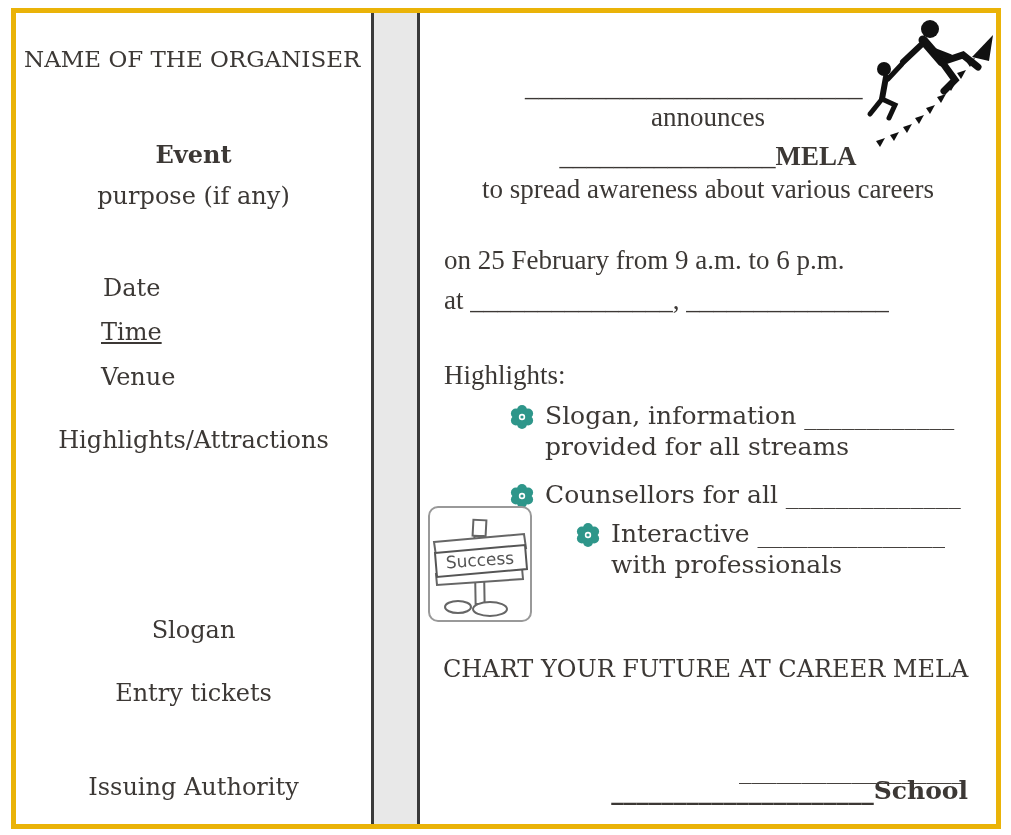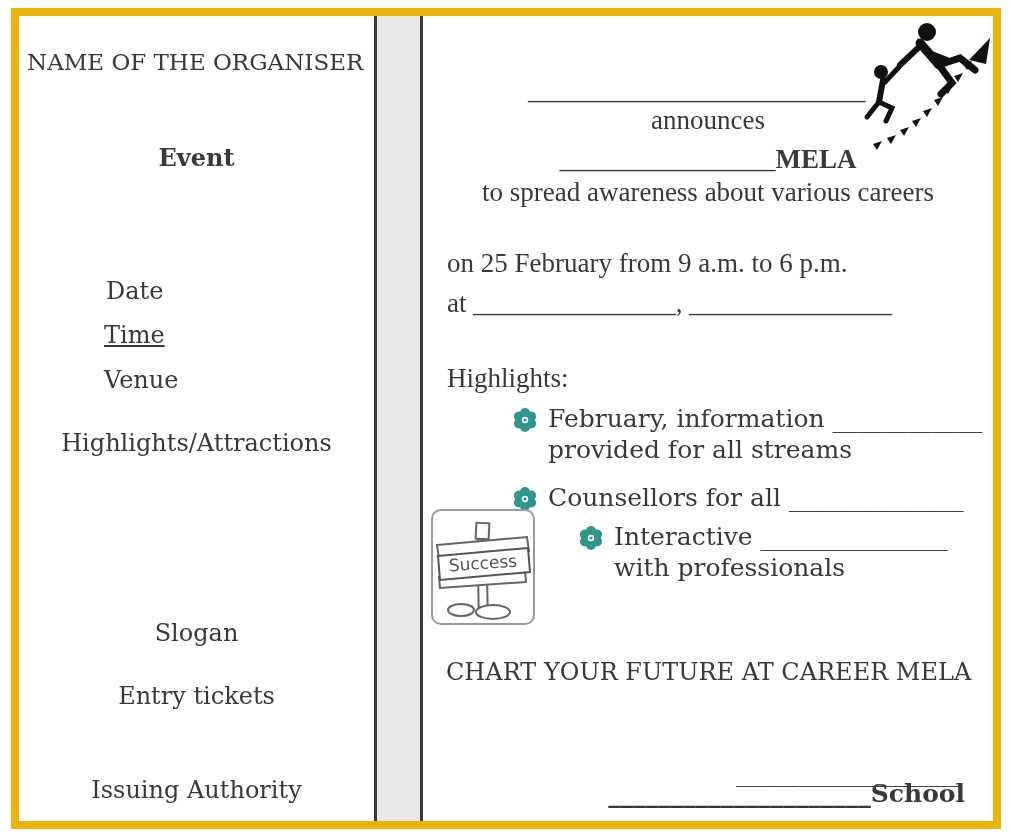--- a/index.html
+++ b/index.html
@@ -2,21 +2,21 @@
 <html><head>
 <meta charset="utf-8">
 <style>
   html,body{margin:0;padding:0;background:#fff;}
   #canvas{
     position:relative;width:1011px;height:835px;background:#fff;
     font-family:"DejaVu Serif",serif;color:#3c3835;overflow:hidden;
   }
   .frame{
     position:absolute;left:11px;top:8px;width:990px;height:821px;
-    border:8px solid #eab308;box-sizing:border-box;display:flex;background:#fff;
+    border:5px solid #eab308;box-sizing:border-box;display:flex;background:#fff;
   }
   .left-cell{position:relative;width:355px;flex:0 0 355px;}
   .divider{
     flex:0 0 43px;width:43px;background:#e8e8e8;
     border-left:3px solid #3a3a3a;border-right:3px solid #3a3a3a;
   }
   .right-cell{position:relative;flex:1;font-family:"Liberation Serif",serif;border-radius:22px;}
   .abs{position:absolute;}
   .ctr{left:0;right:0;text-align:center;}
   .lp{font-size:24px;line-height:1.15;}
@@ -34,20 +34,21 @@
 </style>
 </head>
 <body>
 
 <div id="canvas">
   <div class="frame">
 
     <div class="left-cell">
       <div class="abs lp" style="left:8px;top:33px;font-size:23px;">NAME OF THE ORGANISER</div>
       <div class="abs lp ctr b" style="top:128px;">Event</div>
+      <div class="abs lp ctr" style="top:170px;">purpose (if any)</div>
       <div class="abs lp" style="left:87px;top:262px;">Date</div>
       <div class="abs lp" style="left:85px;top:306px;text-decoration:underline;">Time</div>
       <div class="abs lp" style="left:85px;top:351px;">Venue</div>
       <div class="abs lp ctr" style="top:414px;">Highlights/Attractions</div>
       <div class="abs lp ctr" style="top:604px;">Slogan</div>
       <div class="abs lp ctr" style="top:667px;">Entry tickets</div>
       <div class="abs lp ctr" style="top:761px;">Issuing Authority</div>
     </div>
 
     <div class="divider"></div>
@@ -109,21 +110,21 @@
                 <circle cx="18.1" cy="15.5" r="5"></circle>
               <circle cx="12" cy="19" r="5"></circle>
                 <circle cx="5.9" cy="15.5" r="5"></circle>
                 <circle cx="5.9" cy="8.5" r="5"></circle>
             </g>
             <circle cx="12" cy="12" r="3.2" fill="#fff"></circle>
               <circle cx="12" cy="12" r="1.6" fill="#2e968a"></circle>
           </svg>
         </span>
         <div class="bullet-text">
-          <div>February, information ____________</div>
+          <div>Slogan, information ____________</div>
           <div>provided for all streams</div>
         </div>
       </div>
 
       <div class="abs bullet-row" style="left:90px;top:466px;">
         <span class="bullet-ico">
           <svg width="24" height="24" viewBox="0 0 24 24">
             <g fill="#2e968a">
               <circle cx="12" cy="5" r="5"></circle>
                 <circle cx="18.1" cy="8.5" r="5"></circle>

